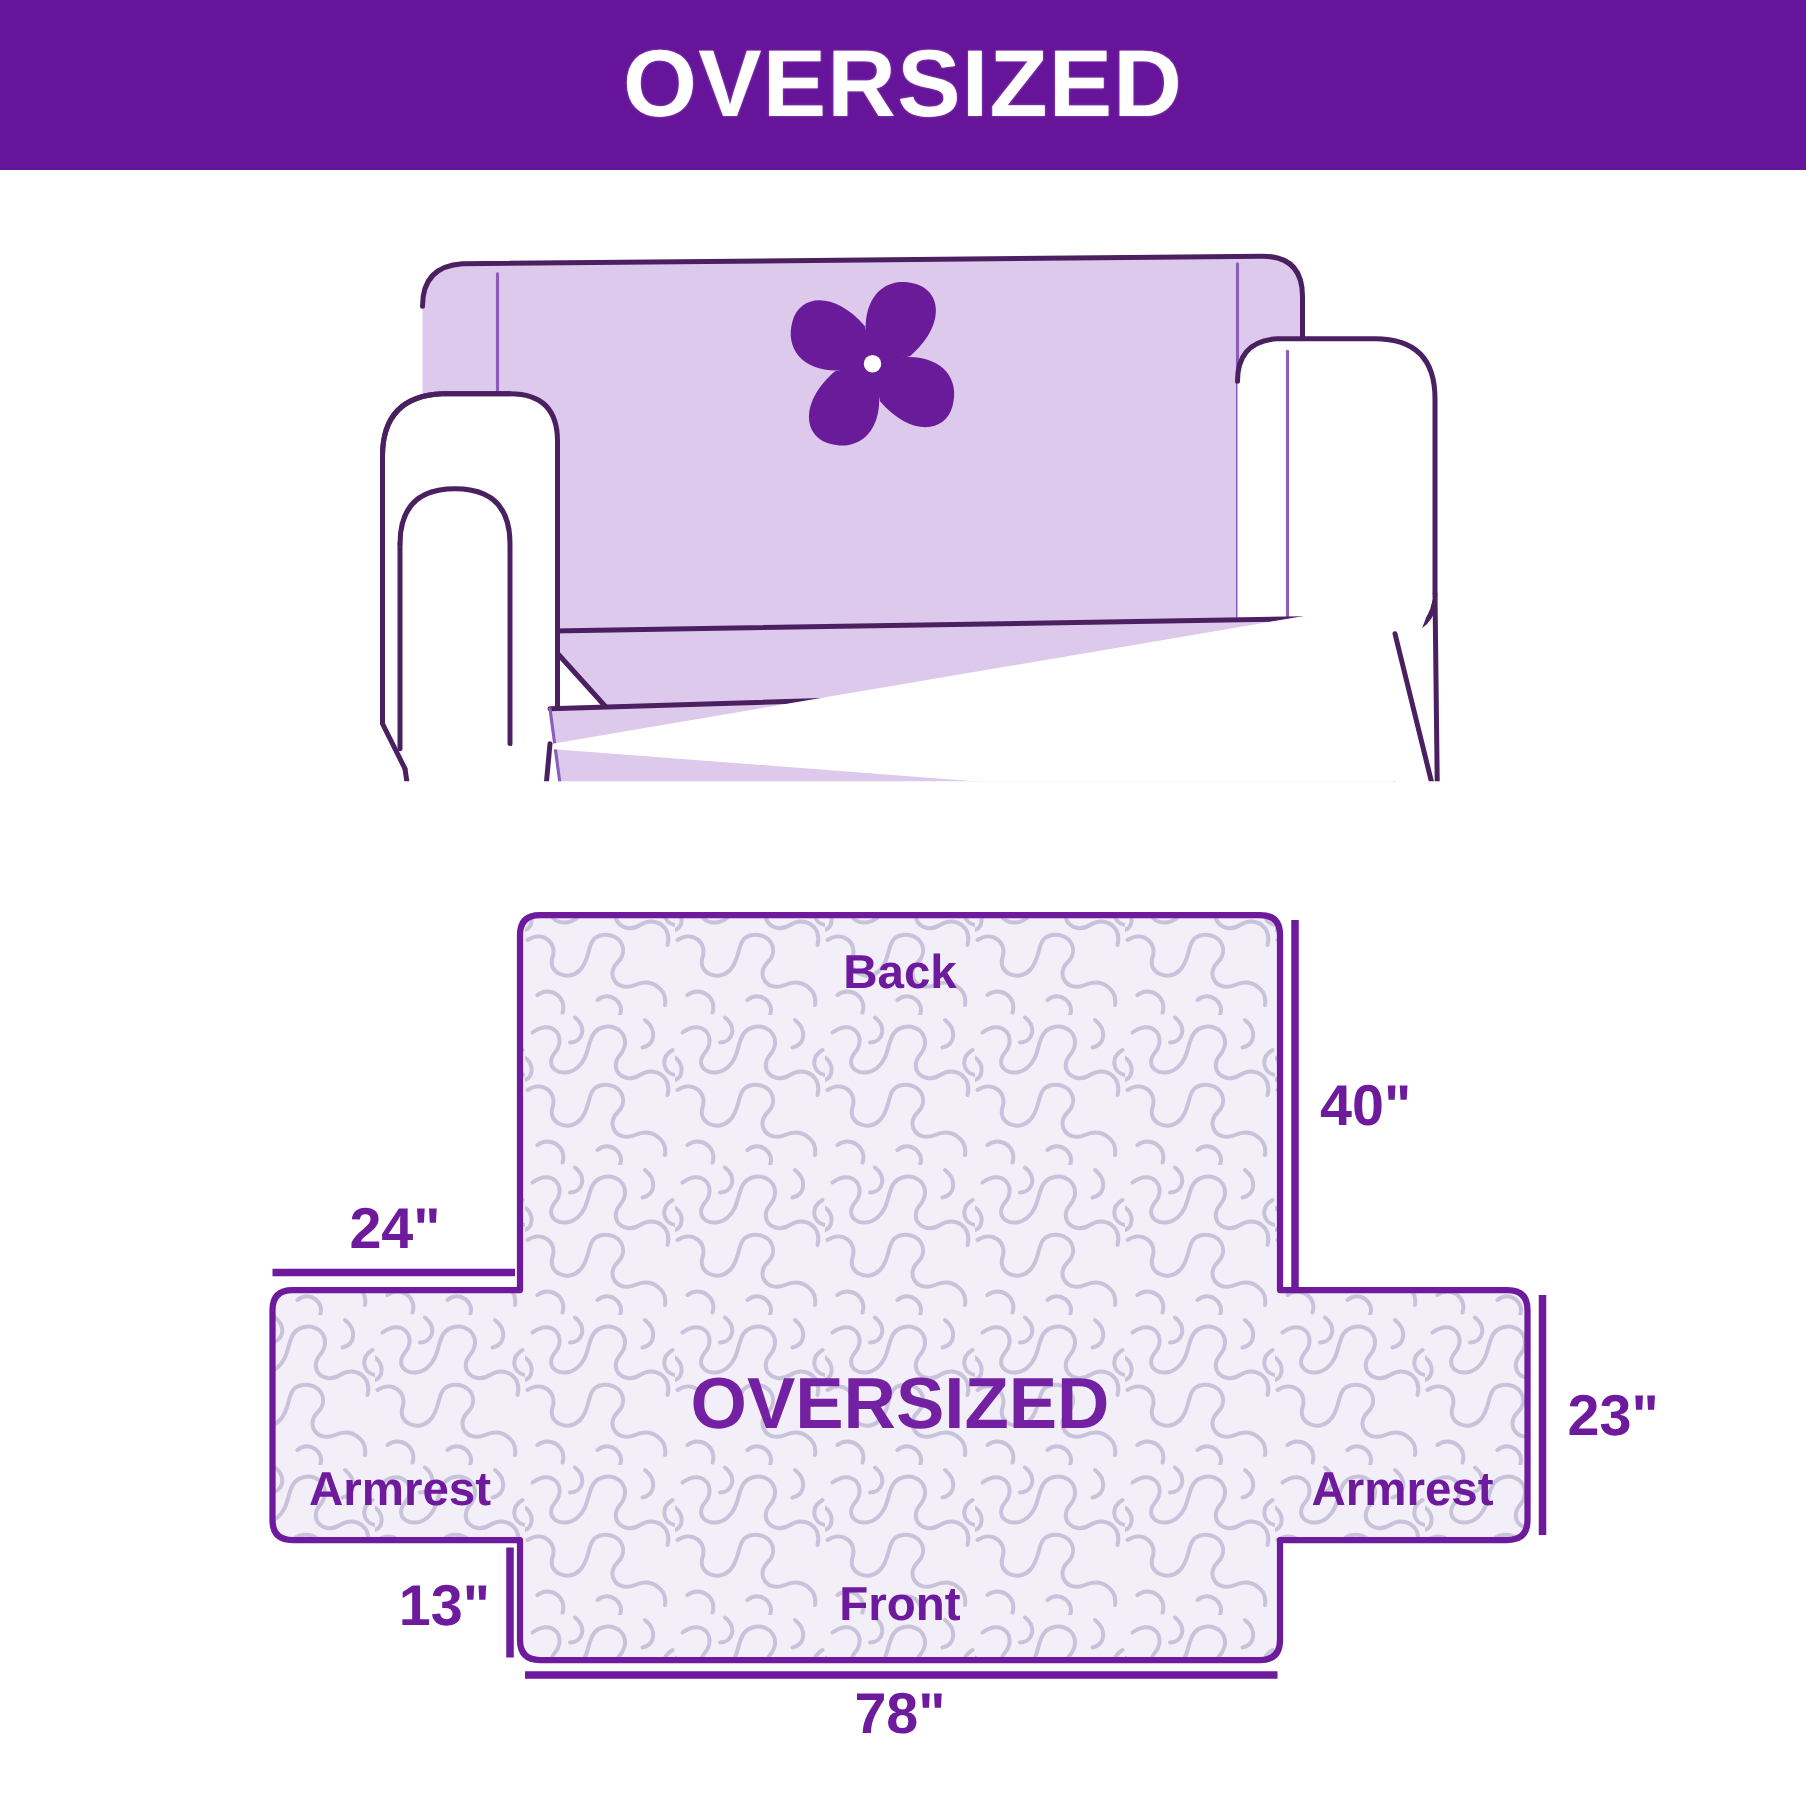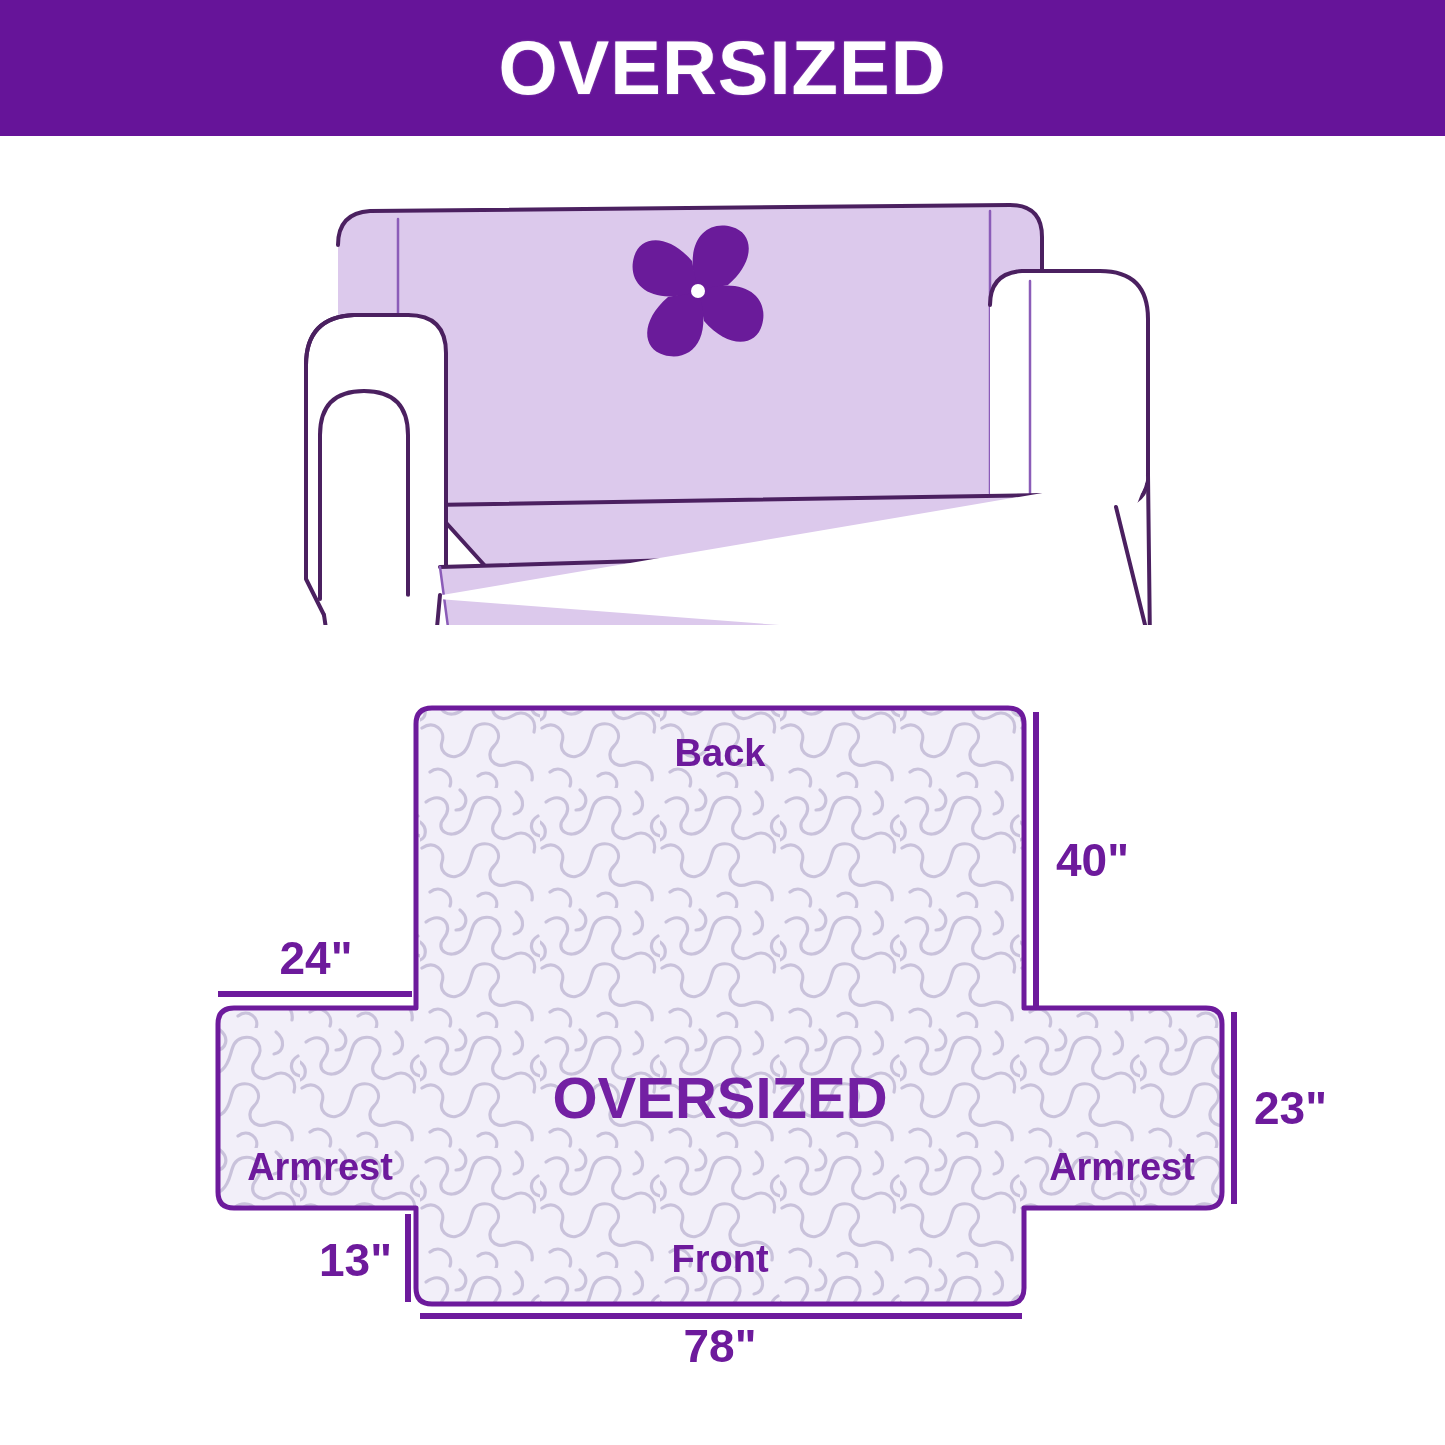--- a/index.html
+++ b/index.html
@@ -47,21 +47,21 @@
     top: 175px;
     width: 890px;
     height: 450px;
   }
   #sofa-illustration svg { display: block; width: 100%; height: 100%; }
 
   
   #dimension-diagram {
     position: absolute;
     left: 180px;
-    top: 668px;
+    top: 692px;
     width: 1170px;
     height: 700px;
   }
   #dimension-diagram svg { display: block; width: 100%; height: 100%; }
 
   .dim-label,
   .panel-label {
     font-family: "Liberation Sans", "DejaVu Sans", sans-serif;
     font-weight: bold;
     fill: #6D1A9C;

